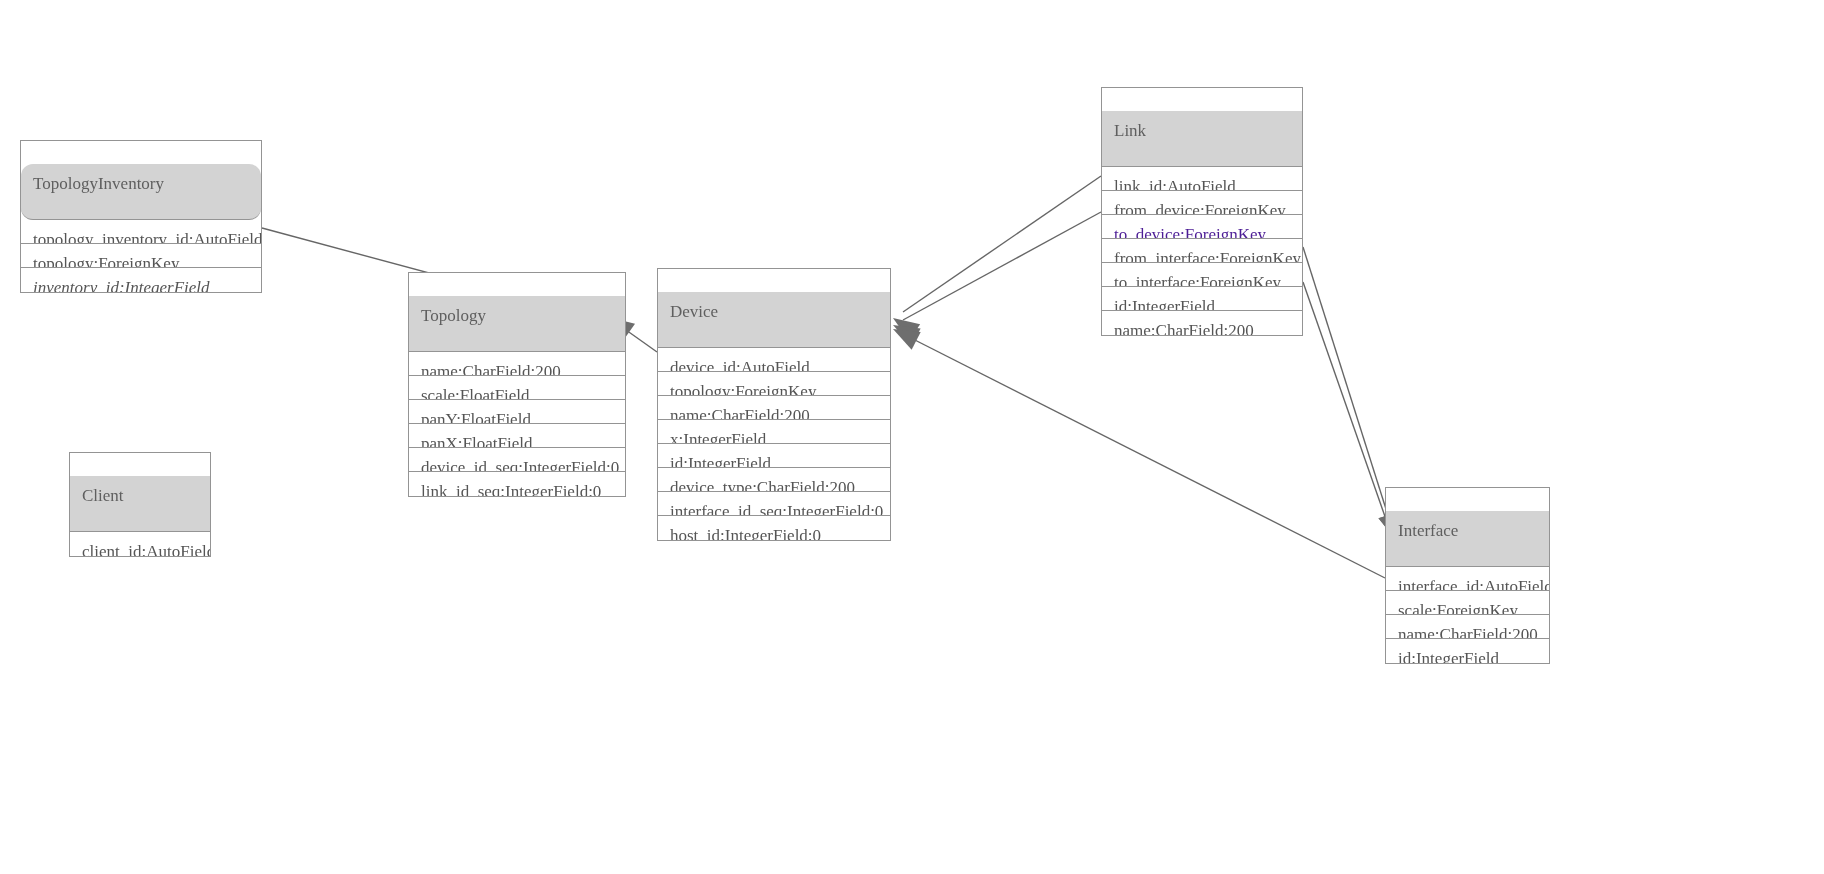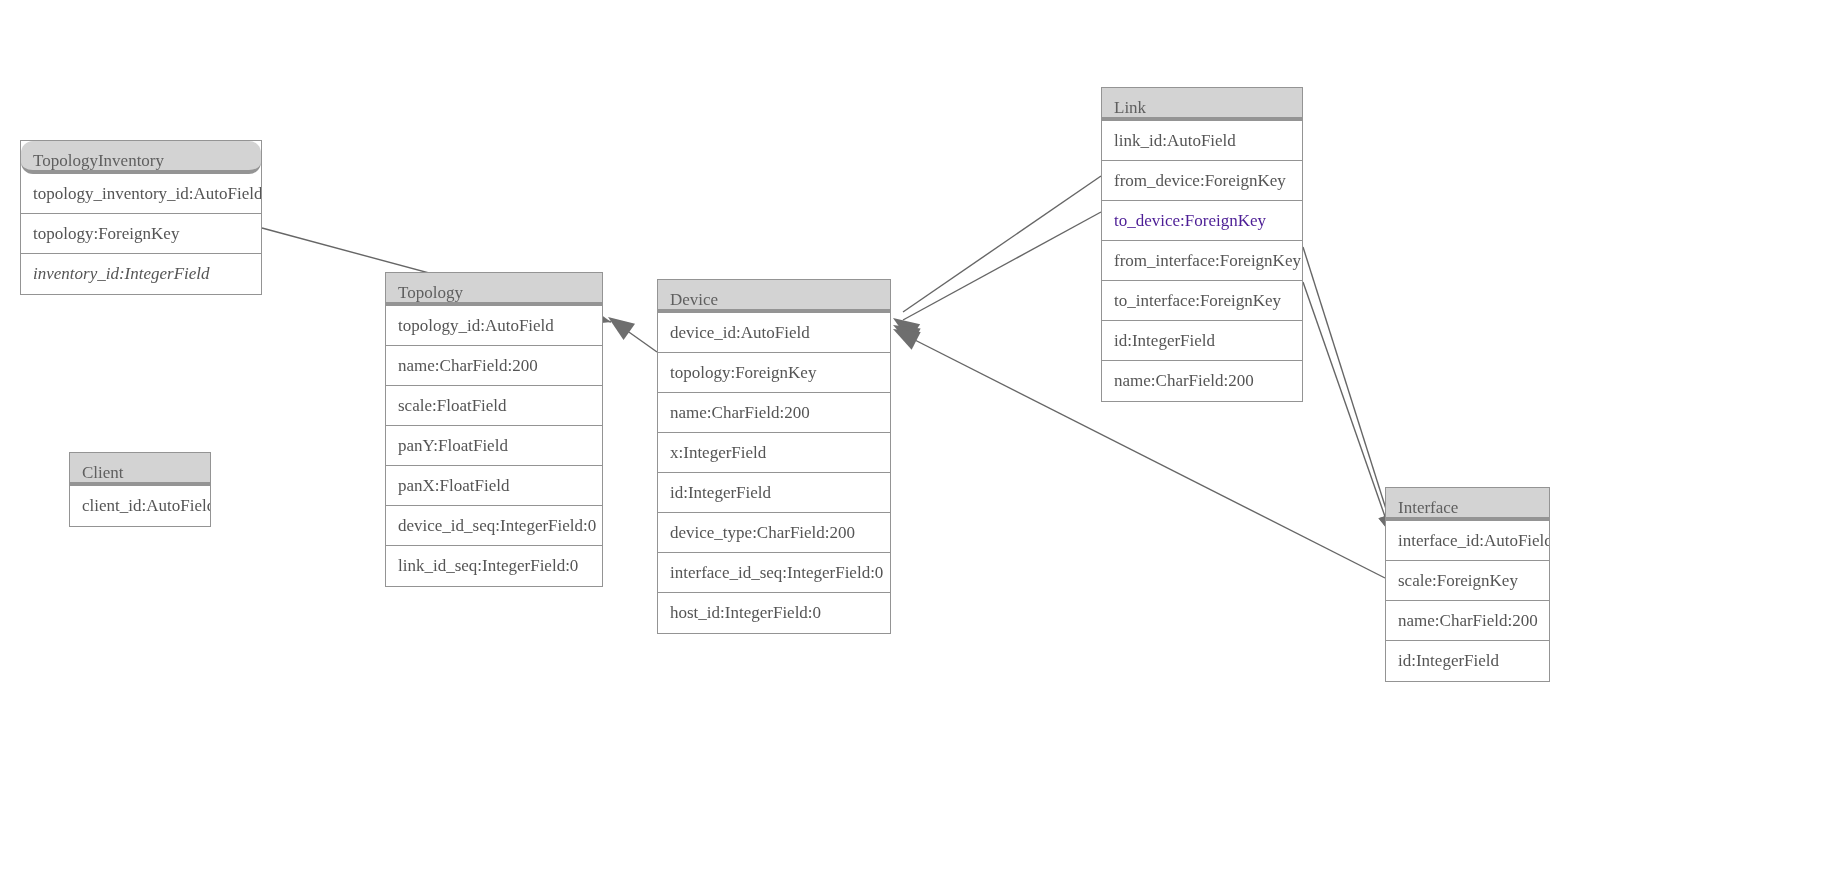--- a/index.html
+++ b/index.html
@@ -36,40 +36,41 @@
     position: absolute;
     z-index: 2;
     box-sizing: border-box;
     border: 1px solid #949494;
     background: #ffffff;
   }
 
   .entity-title {
     box-sizing: border-box;
     background: #d3d3d3;
-    border-bottom: 4px solid #a16207;
+    border-bottom: 1px solid #a16207;
     color: #5f5f5f;
     font-size: 17px;
     line-height: 40px;
-    height: 33px;
+    height: 56px;
     padding: 0 12px;
     white-space: nowrap;
     overflow: hidden;
+    margin-top: 23px;
   }
 
   .entity-fields {
     box-sizing: border-box;
   }
 
   .entity-field {
     box-sizing: border-box;
     color: #555555;
     font-size: 17px;
     line-height: 40px;
-    height: 40px;
+    height: 24px;
     padding: 0 12px;
     border-bottom: 1px solid #949494;
     white-space: nowrap;
     overflow: hidden;
   }
   .entity-field:last-child {
     border-bottom: none;
   }
 </style>
 </head>
@@ -110,39 +111,38 @@
 
   <div id="entity-layer">
       <div class="entity" style="left: 20px; top: 140px; width: 242px; border-color: rgb(148, 148, 148);">
         <div class="entity-title" style="background: rgb(211, 211, 211); border-bottom-color: rgb(148, 148, 148); border-radius: 12px;">TopologyInventory</div>
         <div class="entity-fields">
           <div class="entity-field" style="color: rgb(85, 85, 85); border-bottom-color: rgb(148, 148, 148);">topology_inventory_id:AutoField</div>
           <div class="entity-field" style="color: rgb(85, 85, 85); border-bottom-color: rgb(148, 148, 148);">topology:ForeignKey</div>
           <div class="entity-field" style="color: rgb(85, 85, 85); border-bottom-color: rgb(148, 148, 148); font-style: italic;">inventory_id:IntegerField</div>
         </div>
       </div>
-      <div class="entity" style="left: 385px; top: 272px; width: 218px; border-color: rgb(148, 148, 148);">
+      <div class="entity" style="left: 408px; top: 272px; width: 218px; border-color: rgb(148, 148, 148);">
         <div class="entity-title" style="background: rgb(211, 211, 211); border-bottom-color: rgb(148, 148, 148);">Topology</div>
         <div class="entity-fields">
-          <div class="entity-field" style="color: rgb(85, 85, 85); border-bottom-color: rgb(148, 148, 148);">topology_id:AutoField</div>
           <div class="entity-field" style="color: rgb(85, 85, 85); border-bottom-color: rgb(148, 148, 148);">name:CharField:200</div>
           <div class="entity-field" style="color: rgb(85, 85, 85); border-bottom-color: rgb(148, 148, 148);">scale:FloatField</div>
           <div class="entity-field" style="color: rgb(85, 85, 85); border-bottom-color: rgb(148, 148, 148);">panY:FloatField</div>
           <div class="entity-field" style="color: rgb(85, 85, 85); border-bottom-color: rgb(148, 148, 148);">panX:FloatField</div>
           <div class="entity-field" style="color: rgb(85, 85, 85); border-bottom-color: rgb(148, 148, 148);">device_id_seq:IntegerField:0</div>
           <div class="entity-field" style="color: rgb(85, 85, 85); border-bottom-color: rgb(148, 148, 148);">link_id_seq:IntegerField:0</div>
         </div>
       </div>
       <div class="entity" style="left: 69px; top: 452px; width: 142px; border-color: rgb(148, 148, 148);">
         <div class="entity-title" style="background: rgb(211, 211, 211); border-bottom-color: rgb(148, 148, 148);">Client</div>
         <div class="entity-fields">
           <div class="entity-field" style="color: rgb(85, 85, 85); border-bottom-color: rgb(148, 148, 148);">client_id:AutoField</div>
         </div>
       </div>
-      <div class="entity" style="left: 657px; top: 279px; width: 234px; border-color: rgb(148, 148, 148);">
+      <div class="entity" style="left: 657px; top: 268px; width: 234px; border-color: rgb(148, 148, 148);">
         <div class="entity-title" style="background: rgb(211, 211, 211); border-bottom-color: rgb(148, 148, 148);">Device</div>
         <div class="entity-fields">
           <div class="entity-field" style="color: rgb(85, 85, 85); border-bottom-color: rgb(148, 148, 148);">device_id:AutoField</div>
           <div class="entity-field" style="color: rgb(85, 85, 85); border-bottom-color: rgb(148, 148, 148);">topology:ForeignKey</div>
           <div class="entity-field" style="color: rgb(85, 85, 85); border-bottom-color: rgb(148, 148, 148);">name:CharField:200</div>
           <div class="entity-field" style="color: rgb(85, 85, 85); border-bottom-color: rgb(148, 148, 148);">x:IntegerField</div>
           <div class="entity-field" style="color: rgb(85, 85, 85); border-bottom-color: rgb(148, 148, 148);">id:IntegerField</div>
           <div class="entity-field" style="color: rgb(85, 85, 85); border-bottom-color: rgb(148, 148, 148);">device_type:CharField:200</div>
           <div class="entity-field" style="color: rgb(85, 85, 85); border-bottom-color: rgb(148, 148, 148);">interface_id_seq:IntegerField:0</div>
           <div class="entity-field" style="color: rgb(85, 85, 85); border-bottom-color: rgb(148, 148, 148);">host_id:IntegerField:0</div>

